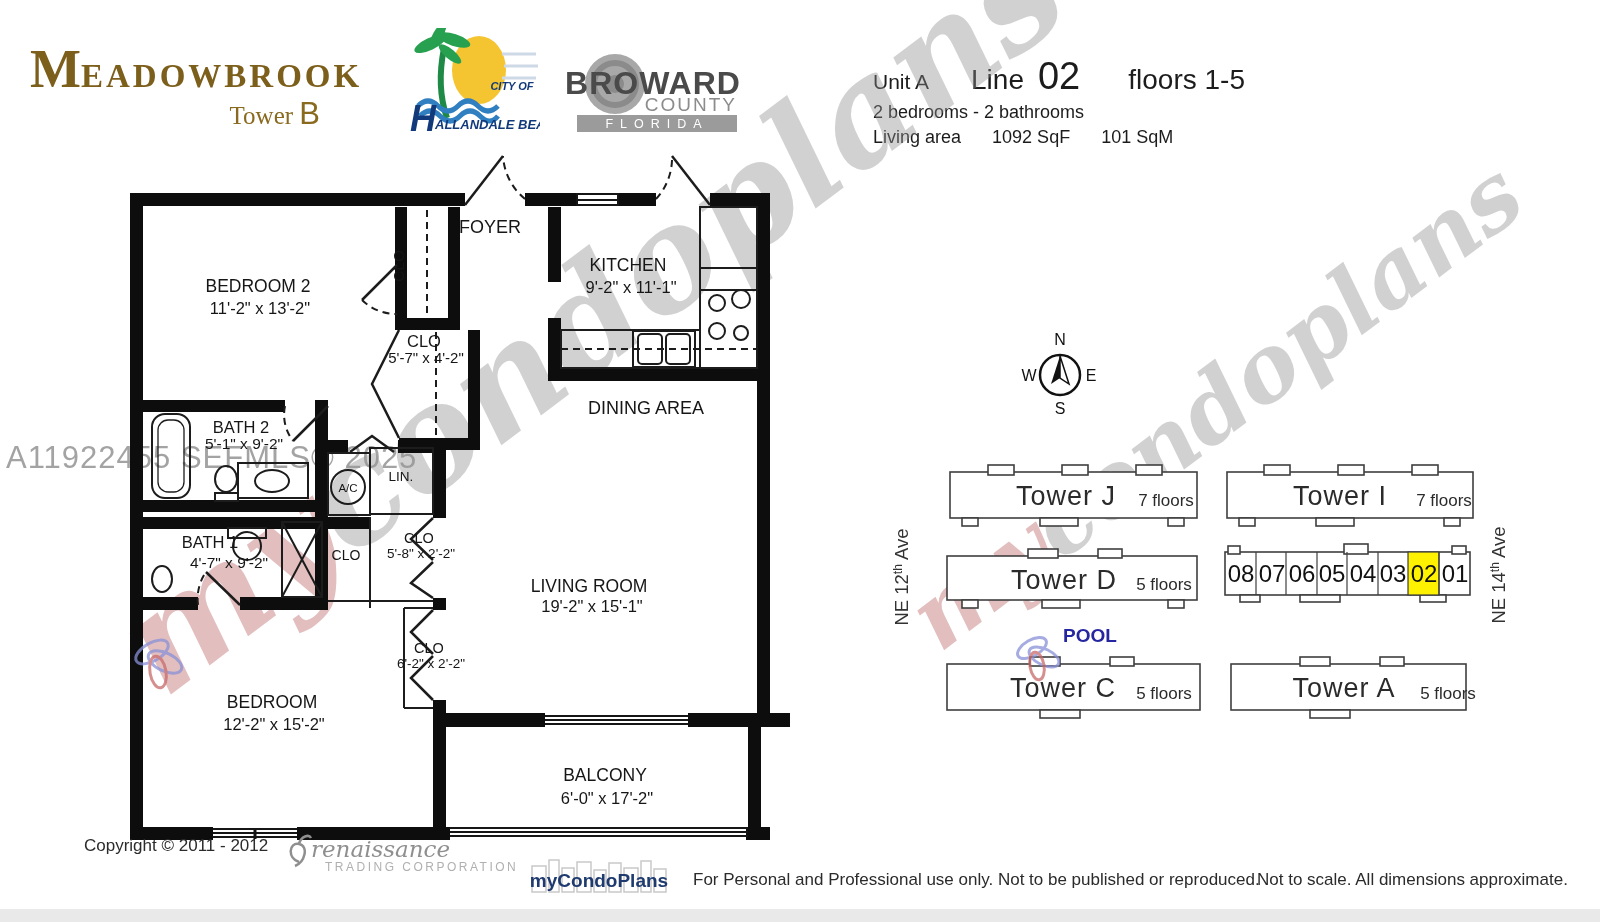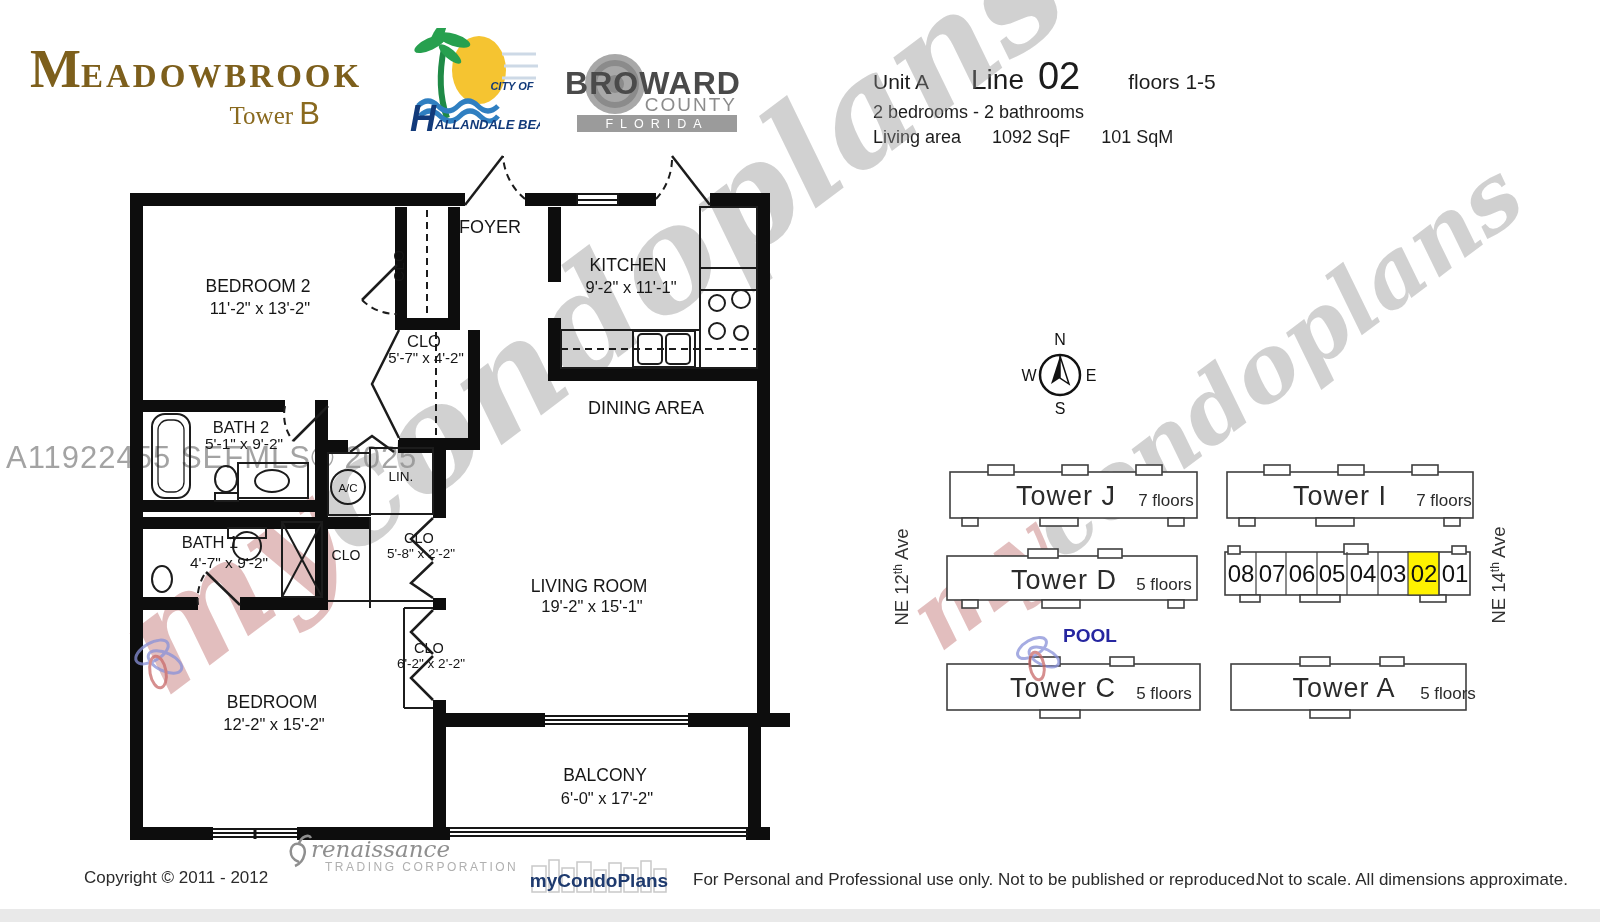--- a/index.html
+++ b/index.html
@@ -13,21 +13,21 @@
   .mb-initial { font-size:54px; font-weight:bold; }
   .mb-rest { font-size:33px; font-weight:bold; letter-spacing:3px; }
   .mb-line2 { color:#8a6a1f; font-family:"Liberation Serif", serif; font-size:25px;
               text-align:right; width:290px; margin-top:-4px;}
   .mb-towerletter { font-size:31px; font-family:"Liberation Sans", sans-serif; }
 
   .unit-row { display:flex; align-items:baseline; white-space:nowrap; color:#1c1c1c; }
   .u-unit { font-size:21px; }
   .u-line { font-size:28px; margin-left:42px; }
   .u-linenum { font-size:38px; margin-left:14px; }
-  .u-floors { font-size:21px; margin-left:48px; }
+  .u-floors { font-size:28px; margin-left:48px; }
   .u-sub { font-size:18px; color:#1c1c1c; margin-top:4px; }
   .u-sub3 span { margin-right:26px; }
 
   
   .wm { font-family:"DejaVu Serif", serif; font-style:italic; font-weight:bold;
         pointer-events:none; white-space:nowrap; text-align:center; }
   .wm1 { left:60px; top:300px; width:900px; height:220px; font-size:142px;
          transform:rotate(-37deg); opacity:.40; }
   .wm2 { left:880px; top:400px; width:560px; height:160px; font-size:92px;
          transform:rotate(-37deg); opacity:.40; }
@@ -368,21 +368,21 @@
     <g stroke-width="3" fill="none" opacity="0.75">
       <ellipse cx="152" cy="652" rx="18" ry="9" stroke="#8891d8" transform="rotate(-30 152 652)"></ellipse>
       <ellipse cx="165" cy="662" rx="18" ry="9" stroke="#8891d8" transform="rotate(25 165 662)"></ellipse>
       <ellipse cx="158" cy="672" rx="16" ry="8" stroke="#c96a6a" transform="rotate(80 158 672)"></ellipse>
       <ellipse cx="1032" cy="648" rx="16" ry="8" stroke="#8891d8" transform="rotate(-30 1032 648)"></ellipse>
       <ellipse cx="1044" cy="657" rx="16" ry="8" stroke="#8891d8" transform="rotate(25 1044 657)"></ellipse>
       <ellipse cx="1037" cy="666" rx="14" ry="7" stroke="#c96a6a" transform="rotate(80 1037 666)"></ellipse>
     </g>
   </svg>
 
-  <div class="abs ft" style="left:84px; top:868px;">Copyright © 2011 - 2012</div>
+  <div class="abs ft" style="left:84px; top:836px;">Copyright © 2011 - 2012</div>
 
   <div class="abs" style="left:285px; top:836px;">
     <svg width="34" height="34" viewBox="0 0 34 34" style="position:absolute; left:-4px; top:-2px;">
       <path d="M18,28 C6,24 8,8 18,10 C28,12 24,28 14,32 M18,10 C20,2 28,0 30,4" stroke="#8f8f8f" stroke-width="2.5" fill="none"></path>
     </svg>
     <div class="ren-name" style="margin-left:26px;">renaissance</div>
     <div class="ren-sub" style="margin-left:40px;">TRADING CORPORATION</div>
   </div>
 
   <div class="abs mcp-box" style="left:528px; top:856px;">

